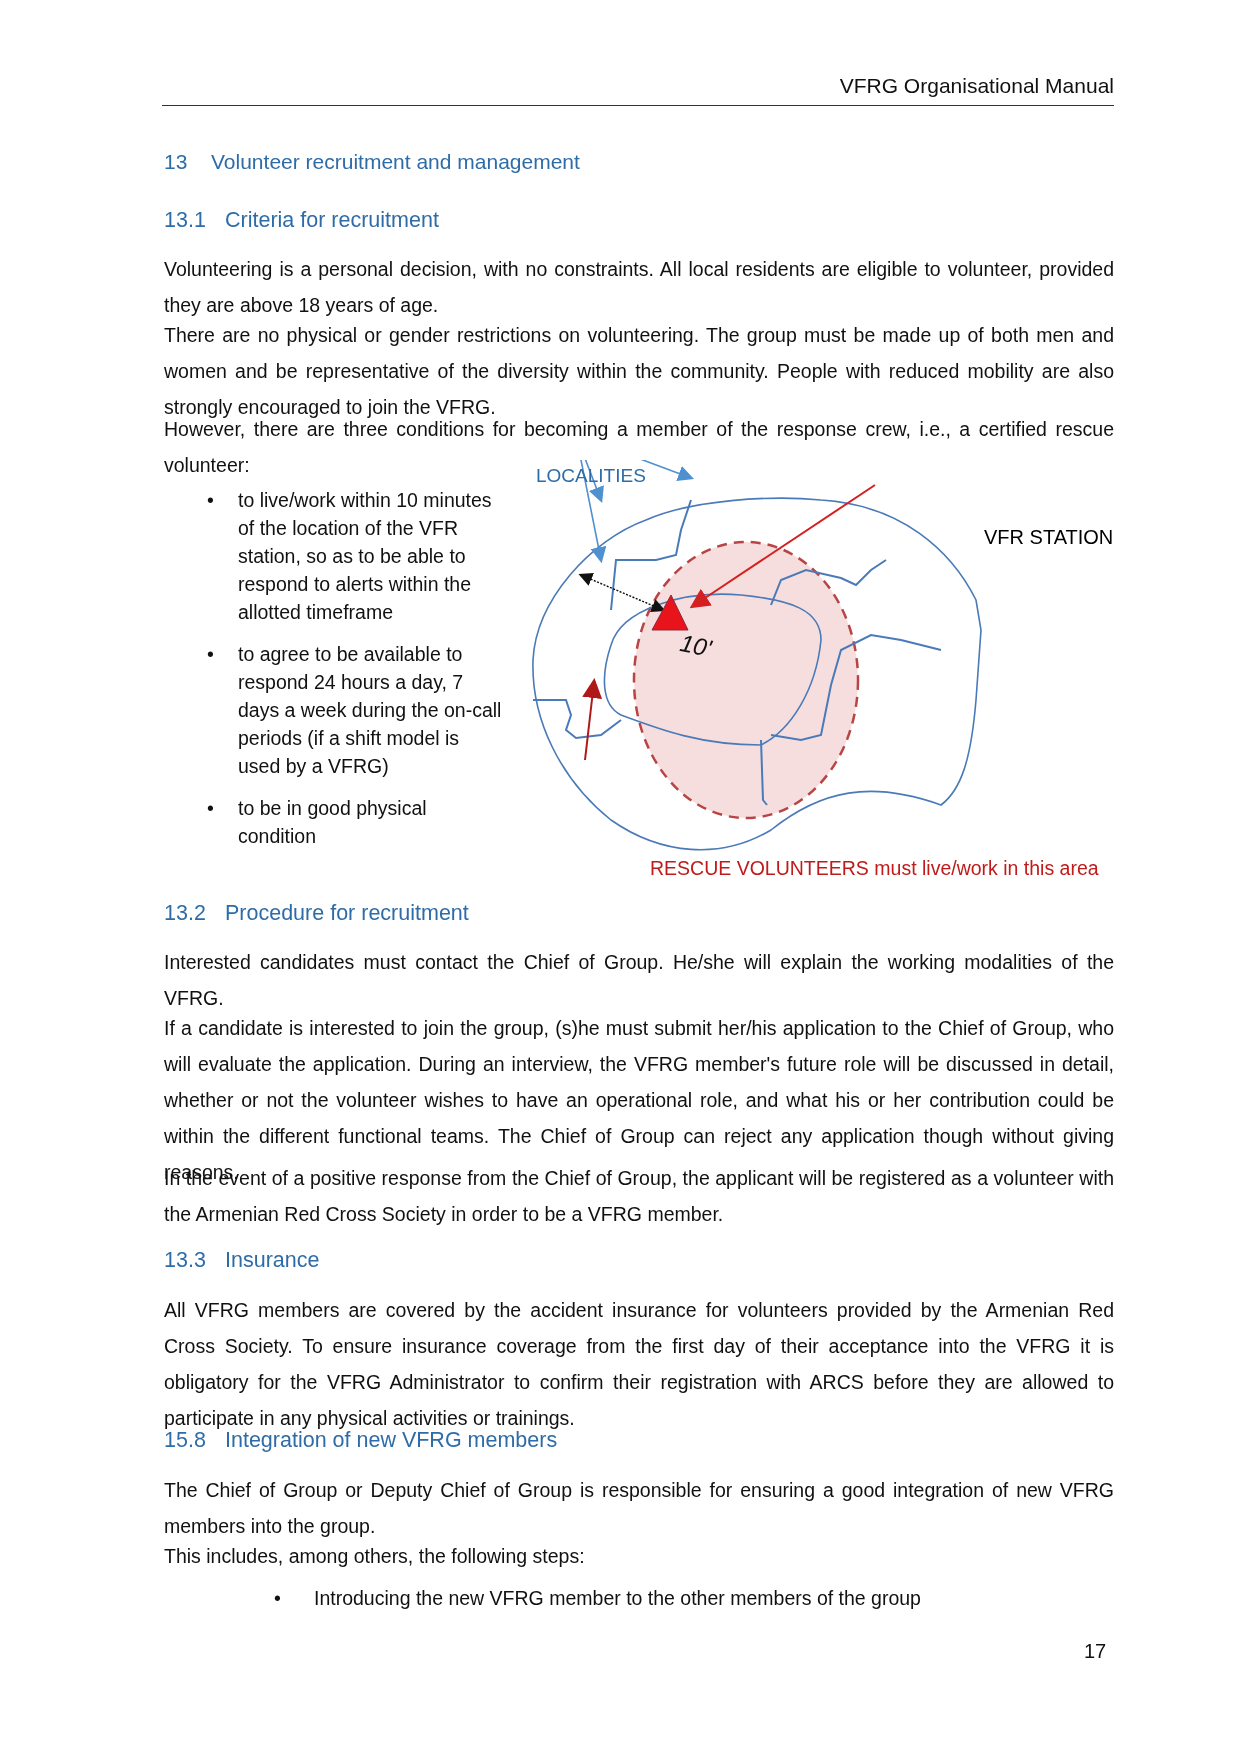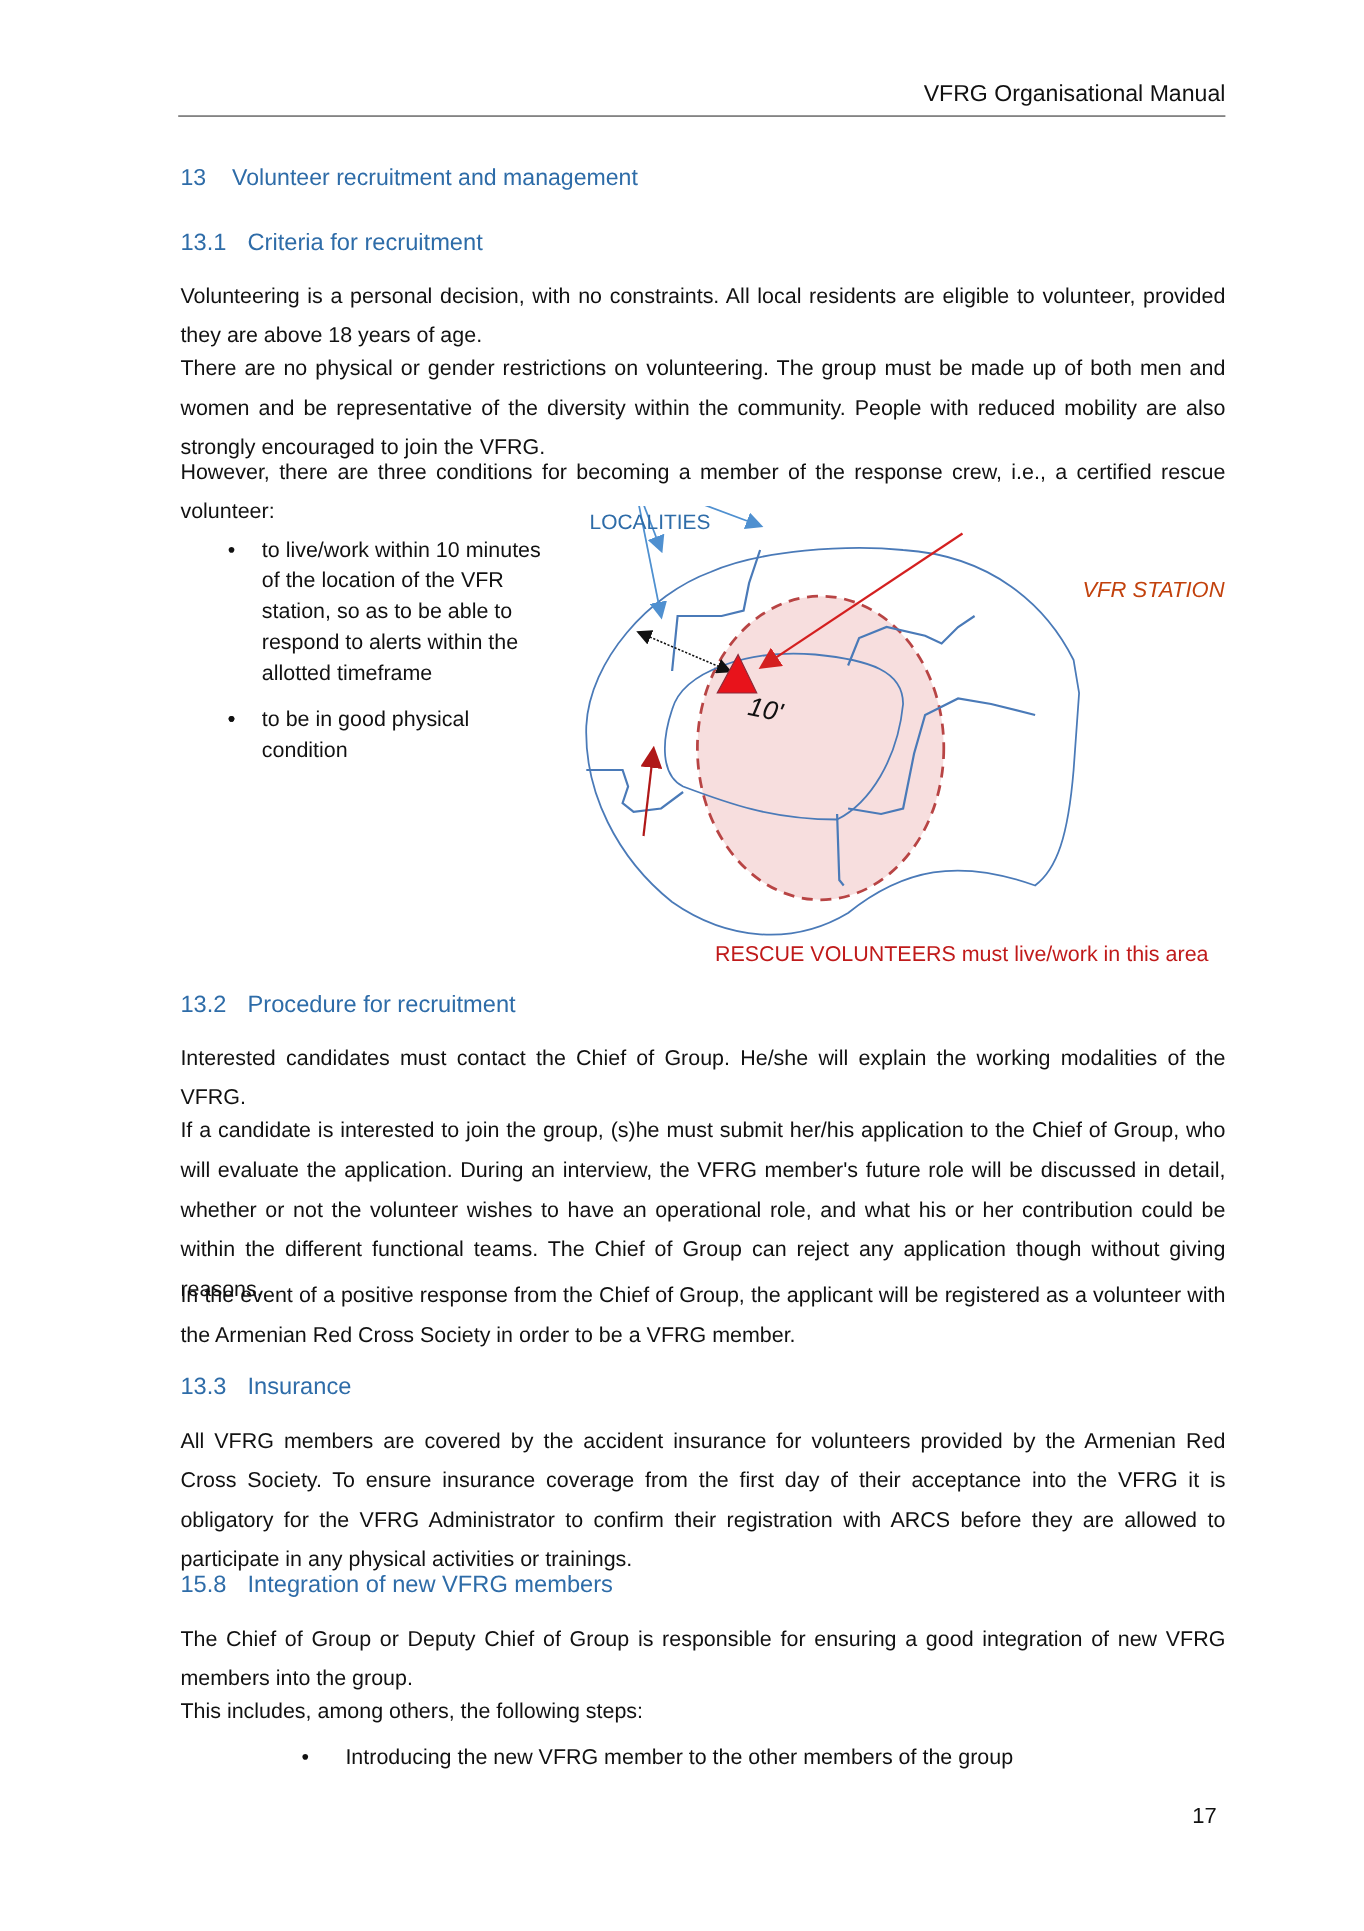--- a/index.html
+++ b/index.html
@@ -19,21 +19,21 @@
   .bullets { position: absolute; left: 148px; top: 486px; width: 340px; font-size: 19.5px; line-height: 28px; }
   .bullet { position: relative; padding-left: 74px; margin-bottom: 14px; }
   .bullet .dot { position: absolute; left: 43px; top: 0; }
   .step { position: absolute; left: 258px; top: 1584px; font-size: 19.5px; line-height: 28px; }
   .step .dot { position: absolute; left: 0; top: 0; }
   .step .txt { position: absolute; left: 40px; top: 0; white-space: nowrap; }
   .pagenum { position: absolute; left: 1060px; top: 1640px; width: 38px; text-align: center; font-size: 20px; }
   .diagram { position: absolute; left: 505px; top: 460px; width: 610px; height: 430px; }
   .diagram svg { width: 610px; height: 430px; }
   .lbl-loc { position: absolute; left: 520px; top: 465px; font-size: 19px; color: #2e6ca8; }
-  .lbl-vfr { position: absolute; left: 968px; top: 526px; font-size: 20px; color: #c2410c; font-style: italic; }
+  .lbl-vfr { position: absolute; left: 968px; top: 526px; font-size: 20px; color: #000000; }
   .lbl-rescue { position: absolute; left: 634px; top: 857px; font-size: 19.5px; color: #c01a1a; white-space: nowrap; }
   .lbl-ten { position: absolute; left: 664px; top: 632px; font-size: 24px; color: #111; font-style: italic;
              transform: rotate(12deg); }
 </style>
 </head>
 <body>
 
 <div class="page">
 
   <div class="header">VFRG Organisational Manual</div>
@@ -50,20 +50,21 @@
   <div class="para" style="top:317px;">There are no physical or gender restrictions on volunteering. The group must be made up of both men and women and be representative of the diversity within the community. People with reduced mobility are also strongly encouraged to join the VFRG.</div>
   <div class="para" style="top:411px;">However, there are three conditions for becoming a member of the response crew, i.e., a certified rescue volunteer:</div>
 
   <div class="bullets">
     <div class="bullet">
       <span class="dot">•</span>
       <span>to live/work within 10 minutes of the location of the VFR station, so as to be able to respond to alerts within the allotted timeframe</span>
     </div>
     <div class="bullet">
       <span class="dot">•</span>
+      <span>to agree to be available to respond 24 hours a day, 7 days a week during the on-call periods (if a shift model is used by a VFRG)</span>
     </div>
     <div class="bullet">
       <span class="dot">•</span>
       <span>to be in good physical condition</span>
     </div>
   </div>
 
   <div class="diagram">
     <svg viewBox="0 0 610 430" xmlns="http://www.w3.org/2000/svg">
       <defs>

